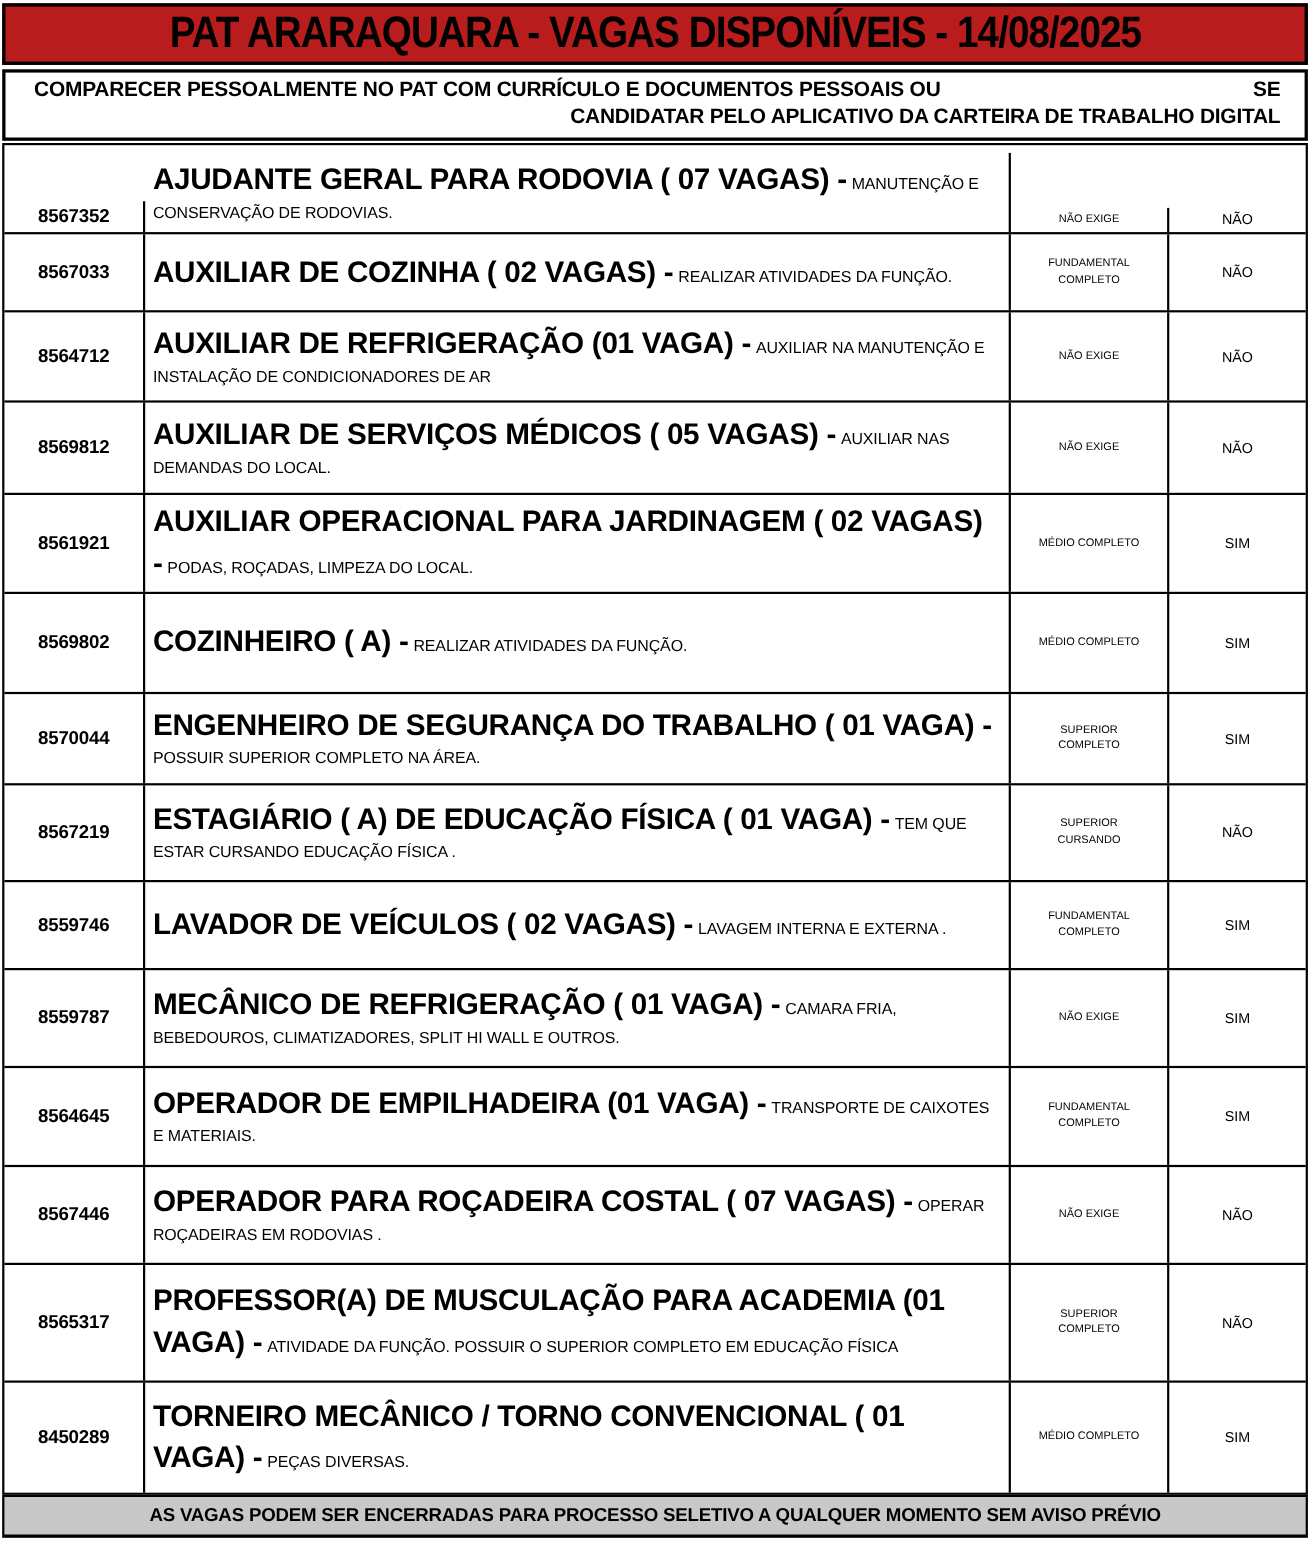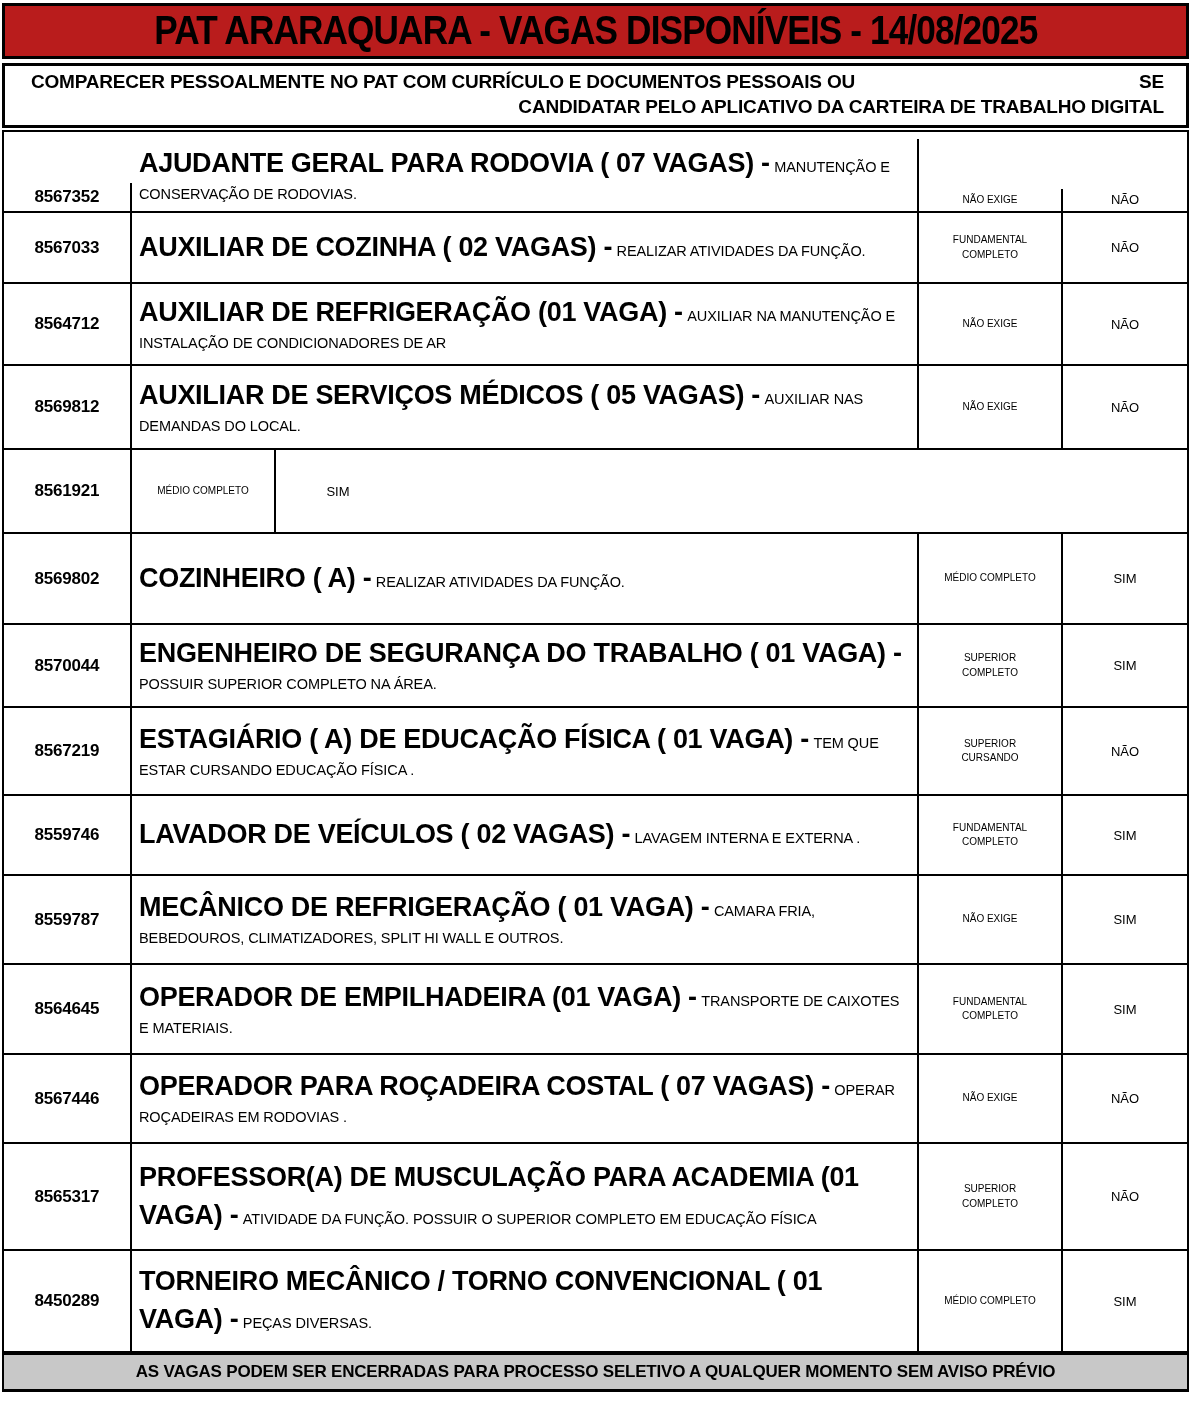--- a/index.html
+++ b/index.html
@@ -191,20 +191,26 @@
     <div class="cell col-edu">
       <span class="edu-inner">NÃO EXIGE</span>
     </div>
     <div class="cell col-exp">
       <span>NÃO</span>
     </div>
   </div>
 
   <div class="trow">
     <div class="cell col-code">8561921</div>
+    <div class="cell col-occ">
+      <p class="occ-text">
+        <span class="occ-title">AUXILIAR OPERACIONAL PARA JARDINAGEM ( 02 VAGAS) -</span>
+        <span class="occ-desc">PODAS, ROÇADAS, LIMPEZA DO LOCAL.</span>
+      </p>
+    </div>
     <div class="cell col-edu">
       <span class="edu-inner">MÉDIO COMPLETO</span>
     </div>
     <div class="cell col-exp">
       <span>SIM</span>
     </div>
   </div>
 
   <div class="trow">
     <div class="cell col-code">8569802</div>

